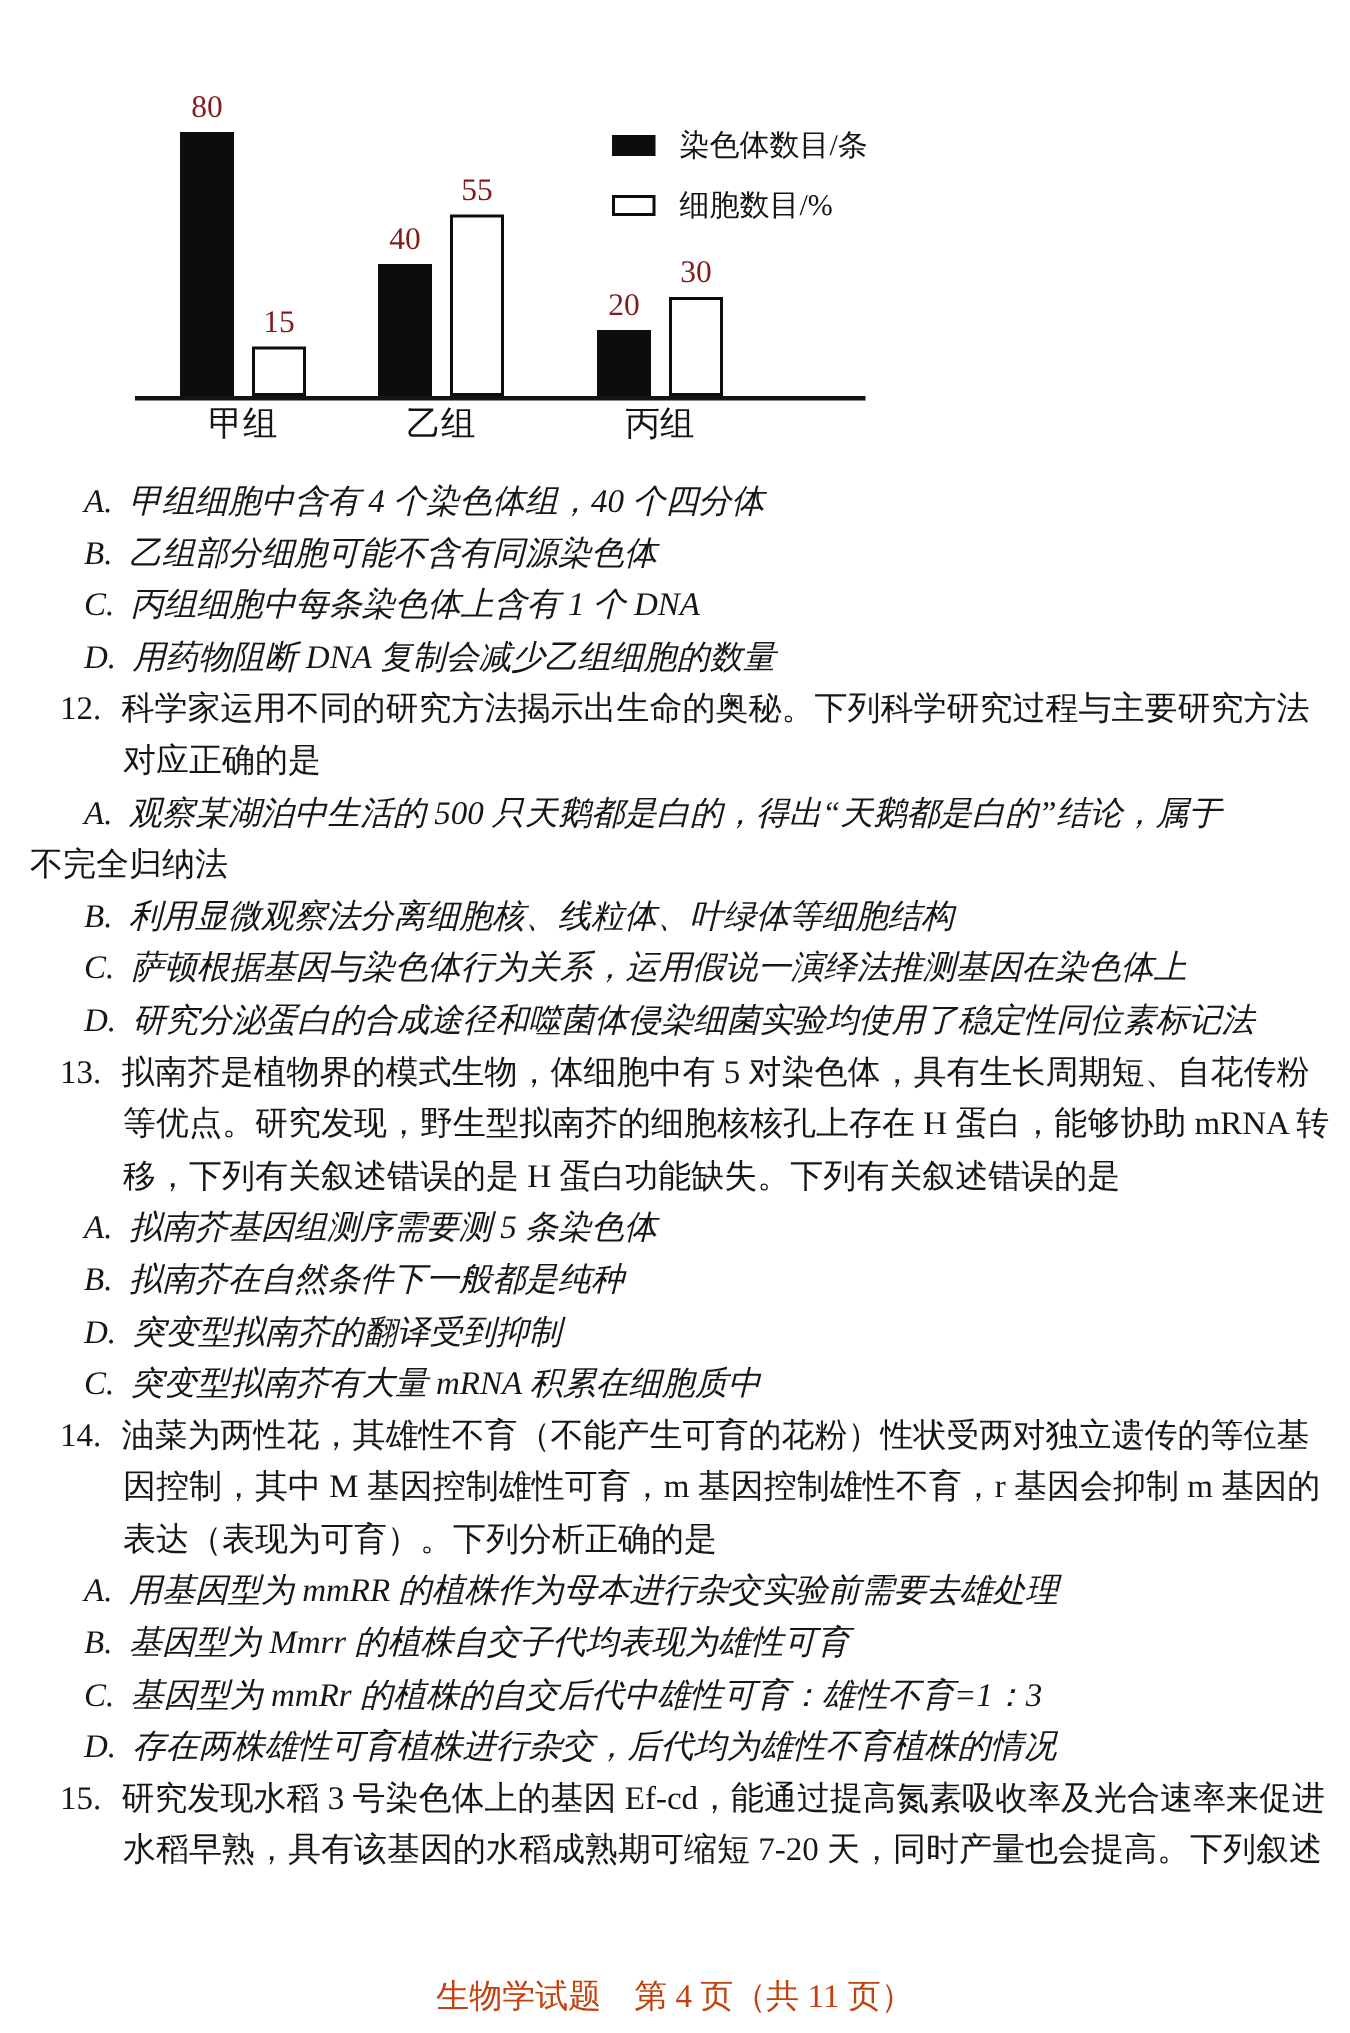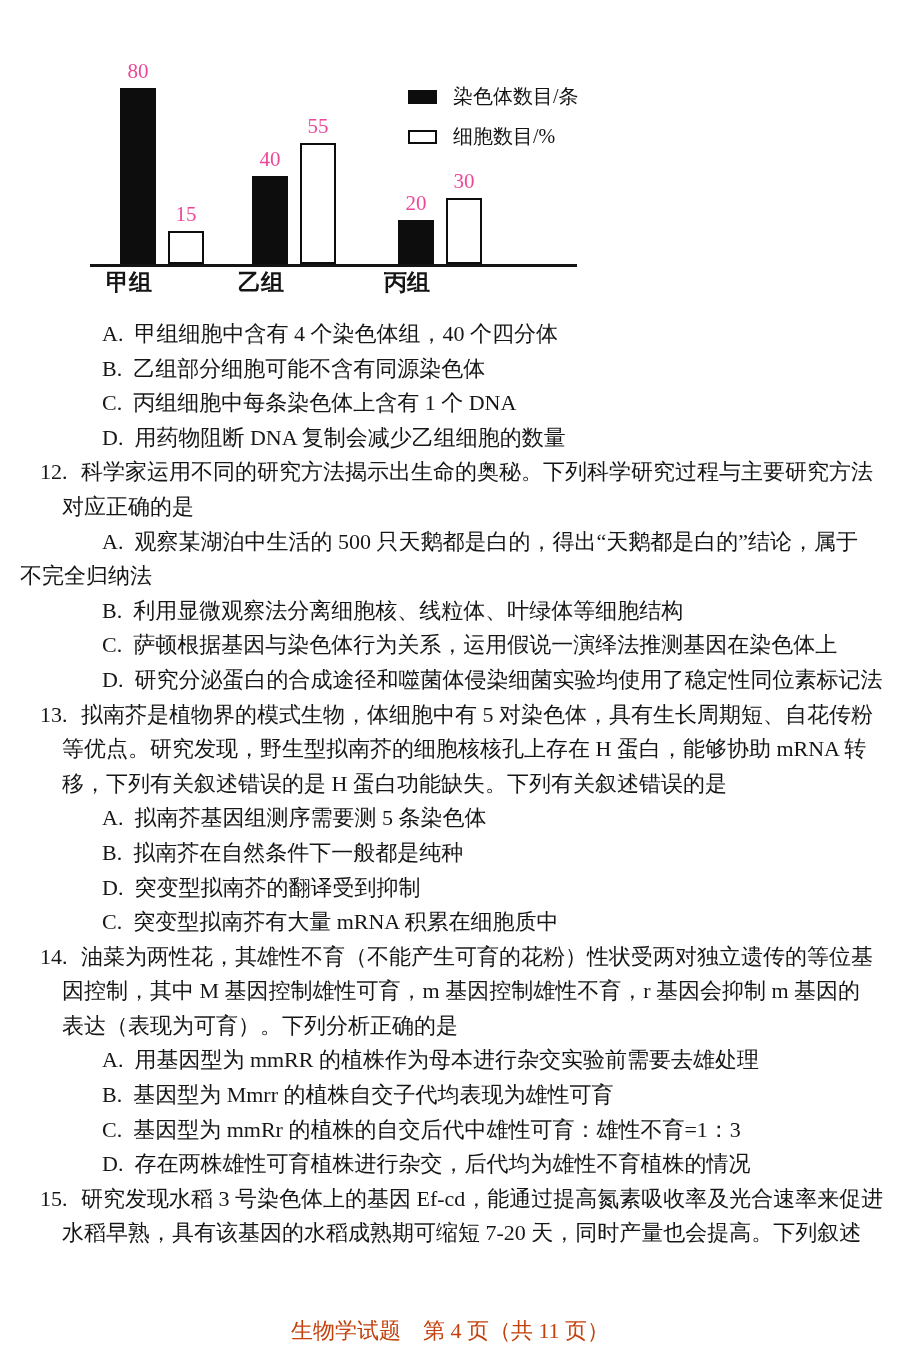--- a/index.html
+++ b/index.html
@@ -5,38 +5,38 @@
   html,body{margin:0;padding:0;background:#ffffff;}
   .page{
     position:relative;width:900px;height:1355px;background:#ffffff;overflow:hidden;
     font-family:"Liberation Serif","DejaVu Serif",serif;color:#161616;
   }
   
   .chart{position:absolute;left:90px;top:50px;width:487px;height:252px;}
   .axis{position:absolute;left:0;top:214px;width:487px;height:3px;background:#141414;}
   .bar-group{position:absolute;bottom:38px;display:flex;align-items:flex-end;gap:12px;}
   .bar-wrap{display:flex;flex-direction:column;align-items:center;}
-  .bar-value{font-size:21px;line-height:24px;margin-bottom:5px;color:#ec4899;}
+  .bar-value{font-size:21px;line-height:24px;margin-bottom:5px;color:#7f1d1d;}
   .bar{width:36px;}
   .bar-black{background:#0d0d0d;}
   .bar-white{background:#ffffff;border:2.5px solid #0d0d0d;box-sizing:border-box;}
-  .cat-label{position:absolute;top:calc(100% + 3px);left:-14px;right:-14px;
-    font-size:23px;color:#141414;white-space:nowrap;font-weight:bold;}
+  .cat-label{position:absolute;top:calc(100% + 3px);left:-14px;right:-14px;text-align:center;
+    font-size:23px;color:#141414;white-space:nowrap;}
   .legend{position:absolute;left:408px;top:83px;display:flex;flex-direction:column;gap:13px;}
   .legend-item{display:flex;align-items:center;gap:16px;}
   .swatch{width:29px;height:14px;display:inline-block;}
   .swatch-black{background:#0d0d0d;}
   .swatch-white{background:#ffffff;border:2.5px solid #0d0d0d;box-sizing:border-box;}
   .legend-label{font-size:20px;color:#141414;white-space:nowrap;}
   
   .text-block{position:absolute;left:0;top:319px;width:900px;}
   .ln{position:relative;height:34.6px;font-size:22px;line-height:30px;white-space:pre;color:#161616;}
   .ln.qnum{padding-left:81px;}
-  .ln.option{padding-left:102px;}
-  .ln.cont{padding-left:62px;}
+  .ln.option{padding-left:56px;font-style:italic;}
+  .ln.cont{padding-left:82px;}
   .ln.flush{padding-left:20px;}
   .qno{position:absolute;left:40px;top:0;}
   
   .footer{position:absolute;left:0;top:1276px;width:100%;text-align:center;
     font-size:22px;color:#c2410c;white-space:pre;margin-top:40px;}
 </style>
 </head>
 <body>
 
 <div class="page">

